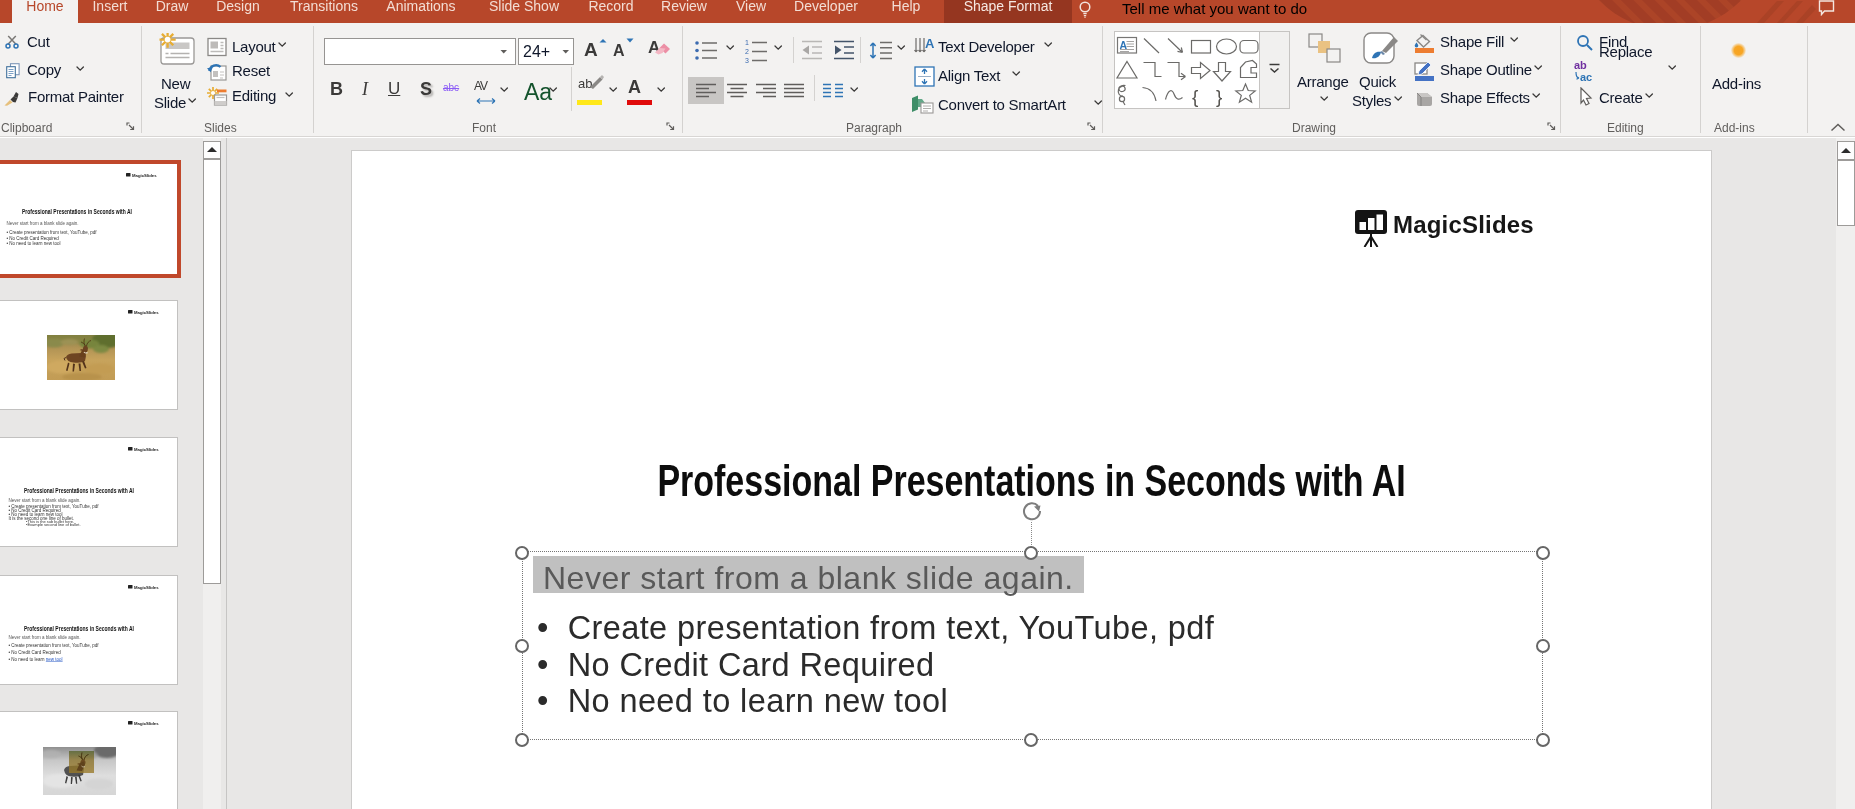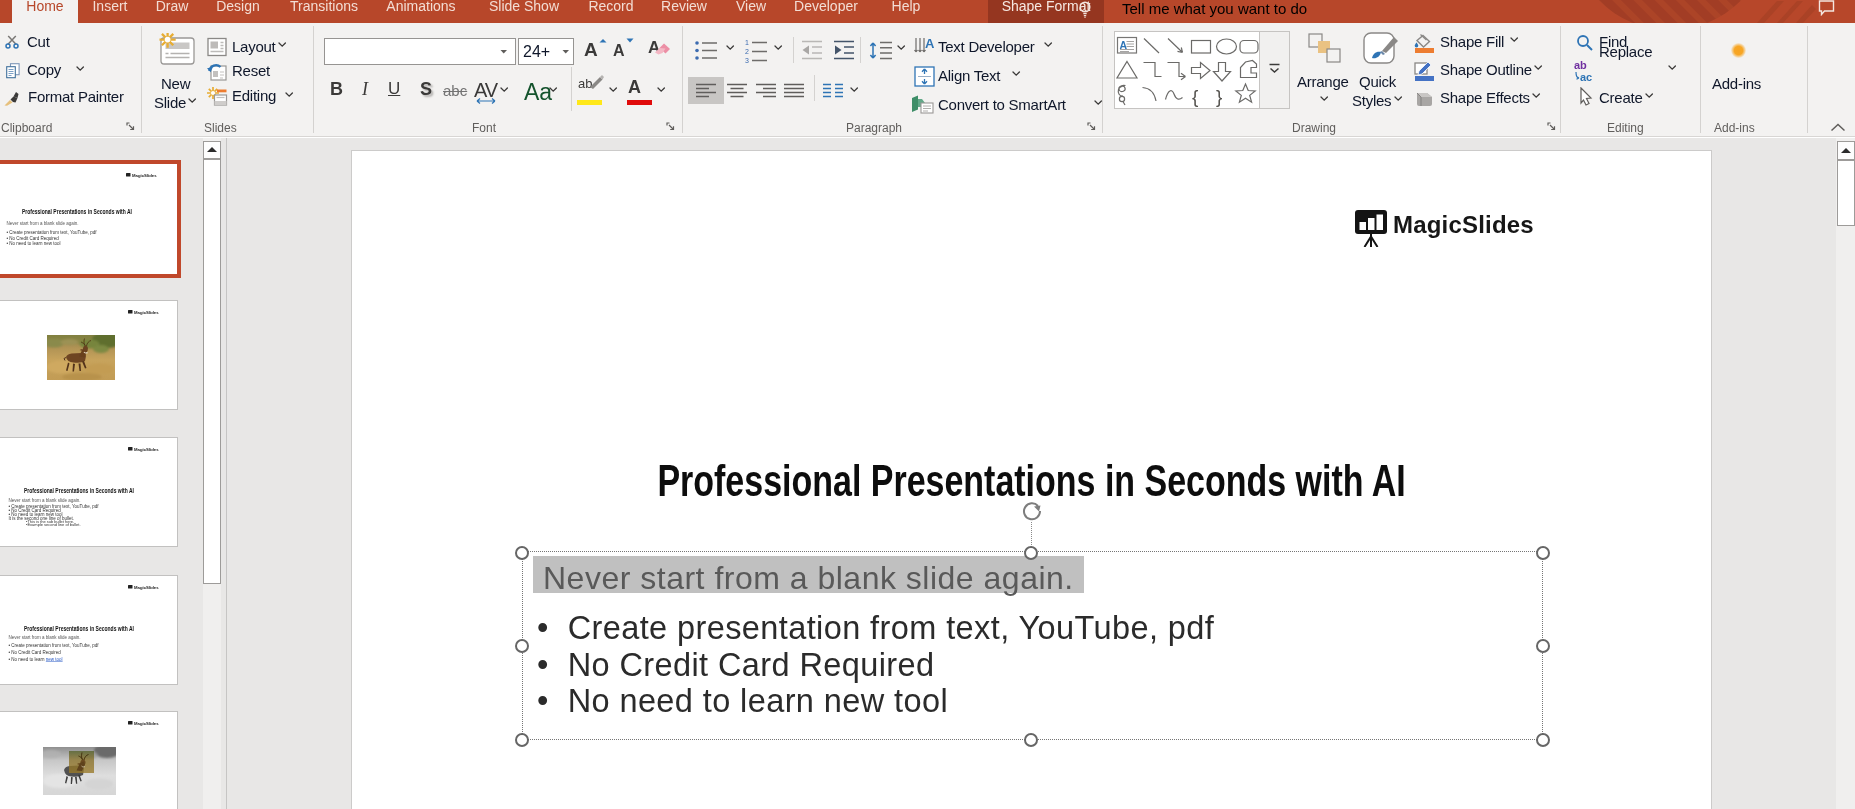--- a/index.html
+++ b/index.html
@@ -80,21 +80,21 @@
       </div>
 <div class="tab" style="left:729px;width:44px">
         <span>View</span>
       </div>
 <div class="tab" style="left:785px;width:82px">
         <span>Developer</span>
       </div>
 <div class="tab" style="left:884px;width:44px">
         <span>Help</span>
       </div>
-<div class="tab" id="sftab" style="left:988px;width:116px">
+<div class="tab" id="sftab" style="left:944px;width:128px">
         <span>Shape Format</span>
       </div>
 <svg width="14" height="18" style="position:absolute;left:1078px;top:1px" viewBox="0 0 14 18">
  <circle cx="7" cy="6" r="4.8" fill="none" stroke="#f3e3dc" stroke-width="1.5"></circle>
  <path d="M5.3 12.6h3.4M5.8 14.6h2.4M6.5 16.4h1" stroke="#f3e3dc" stroke-width="1.2" fill="none"></path>
 </svg>
 <div style="position:absolute;left:1122px;top:0px;font-size:15px;color:#000000">Tell me what you want to do</div>
 <svg width="19" height="16" style="position:absolute;left:1817px;top:0" viewBox="0 0 19 16">
  <path d="M2.5 1h14v10h-9l-3 3.5V11h-2z" fill="none" stroke="#f4e6df" stroke-width="1.4"></path>
 </svg>
@@ -220,22 +220,22 @@
         </svg>
 <div class="abs" style="left:648px;top:15px;font-size:17px;font-weight:bold;color:#3b3a39">A</div>
 <svg class="ico" style="left:654px;top:19px" width="17" height="13" viewBox="0 0 17 13">
           <path d="M5.5 6L10 1.5l6 5.5-4.5 4.5z" fill="#ec8fa5"></path>
           <path d="M5.5 6L1 10.5l3.5 2 4-1.5 3-4.5z" fill="#f4b7c4"></path>
         </svg>
 <div class="abs" style="left:330px;top:56px;font-size:18px;font-weight:bold;color:#3b3a39">B</div>
 <div class="abs" style="left:362px;top:56px;font-size:18px;font-style:italic;font-family:'Liberation Serif',serif;color:#3b3a39">I</div>
 <div class="abs" style="left:388px;top:56px;font-size:17px;color:#3b3a39;text-decoration:underline">U</div>
 <div class="abs" style="left:420px;top:56px;font-size:18px;font-weight:bold;color:#3b3a39;text-shadow:2px 2px 2px #b5b3b1">S</div>
-<div class="abs" style="left:443px;top:59px;font-size:15px;color:#737373;text-decoration:line-through">abc</div>
-<div class="abs" style="left:474px;top:56px;font-size:20px;color:#3b3a39;letter-spacing:-1px">AV</div>
+<div class="abs" style="left:443px;top:59px;font-size:10px;color:#8b5cf6;text-decoration:line-through">abc</div>
+<div class="abs" style="left:474px;top:56px;font-size:12px;color:#3b3a39;letter-spacing:-1px">AV</div>
 <svg class="ico" style="left:474px;top:74px" width="24" height="8" viewBox="0 0 24 8">
           <path d="M3 4h18M3 4l3-2.5M3 4l3 2.5M21 4l-3-2.5M21 4l-3 2.5" stroke="#2e74b5" stroke-width="1.2" fill="none"></path>
         </svg>
 <svg class="ico" style="left:500px;top:64px" width="9" height="6">
           <use href="#chev"></use>
         </svg>
 <div class="abs" style="left:524px;top:56px;font-size:23px;color:#14532d">Aa</div>
 <svg class="ico" style="left:549px;top:64px" width="9" height="6">
           <use href="#chev"></use>
         </svg>

